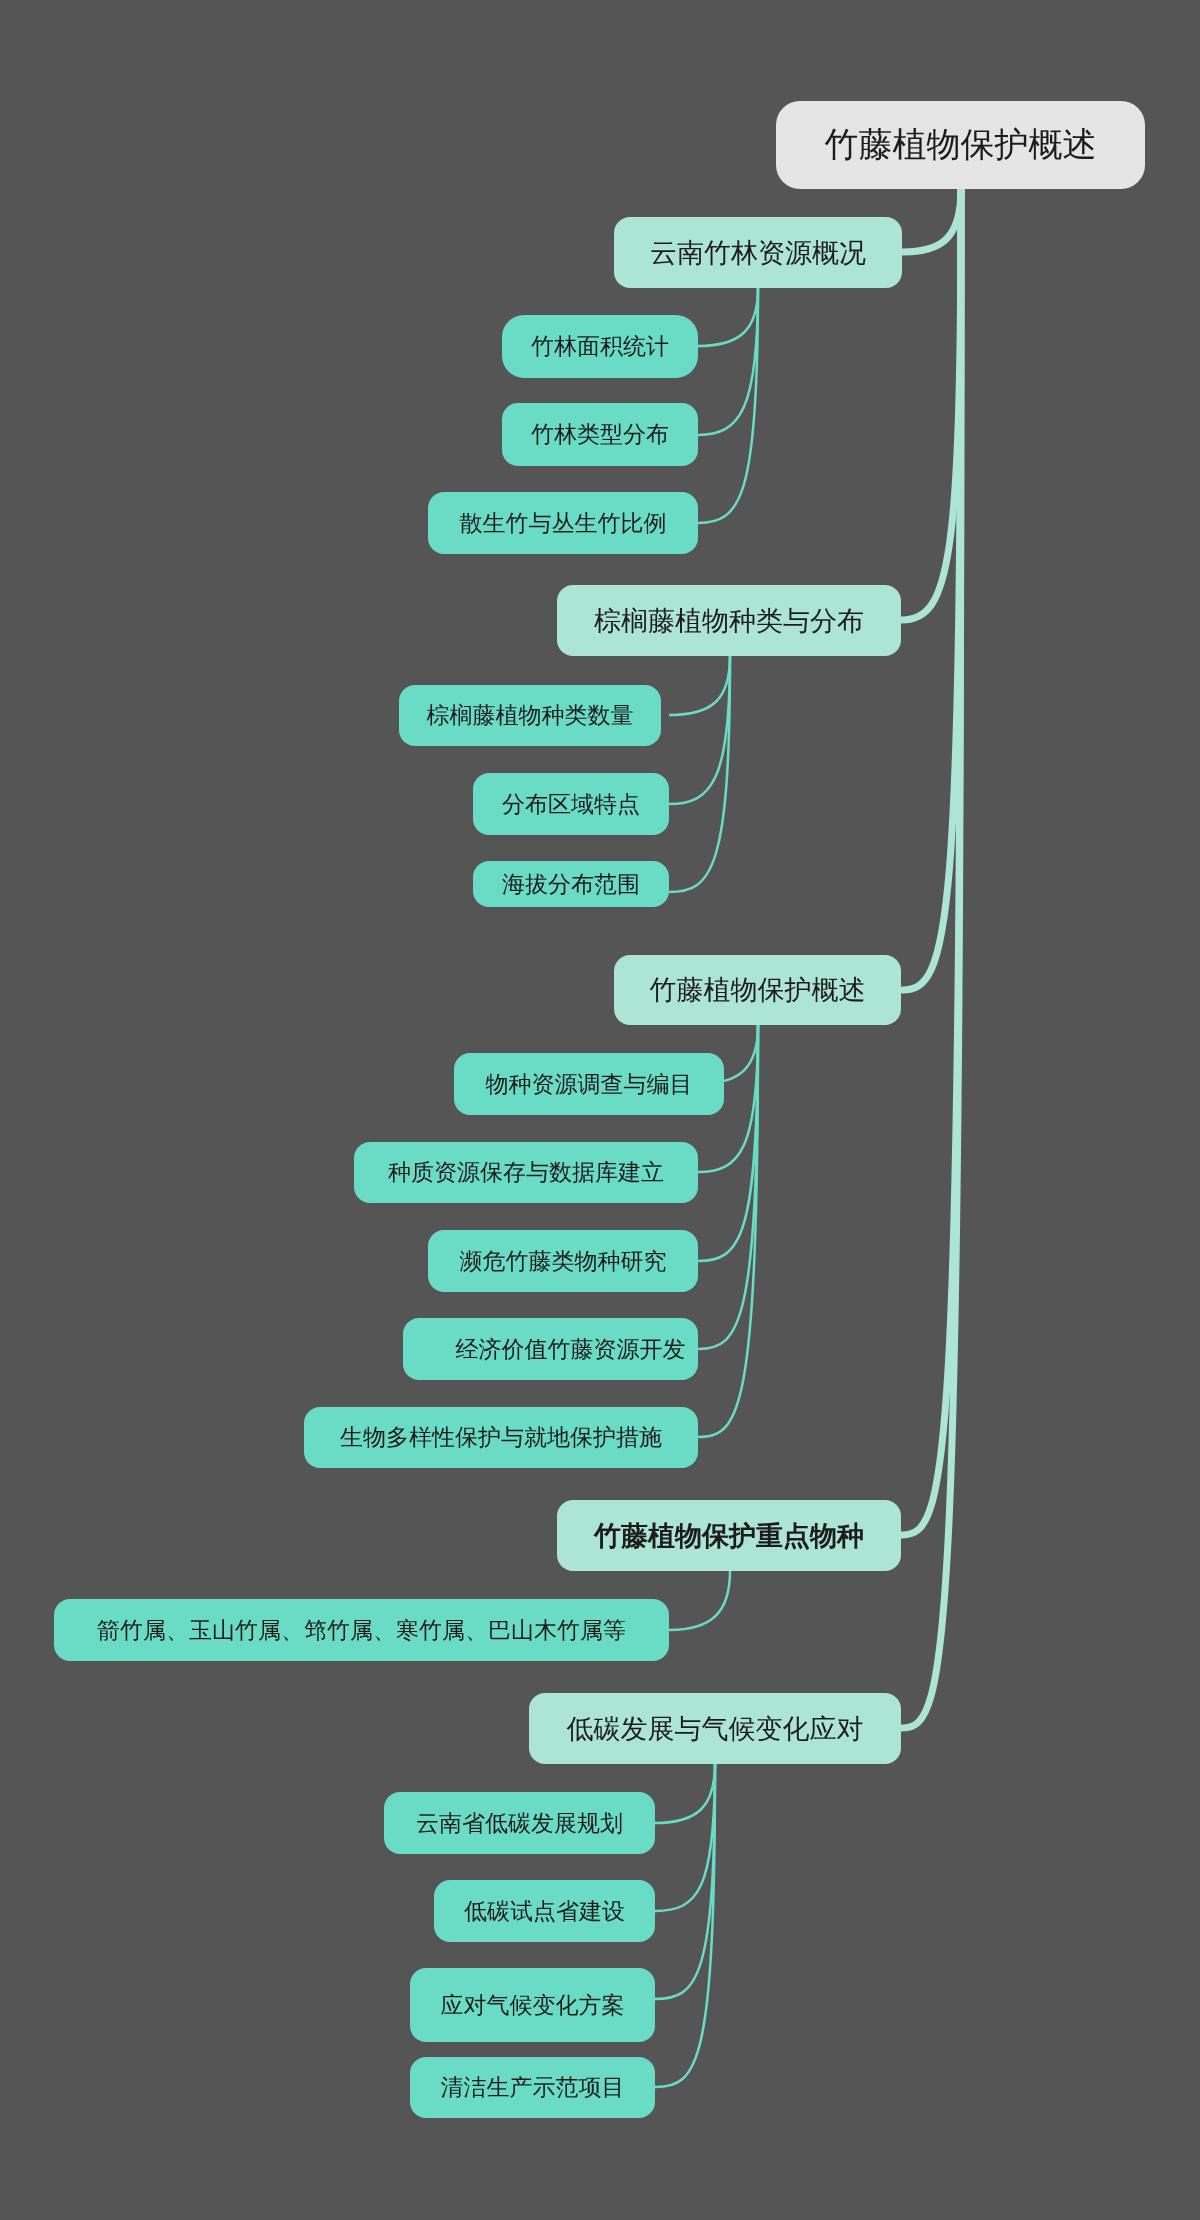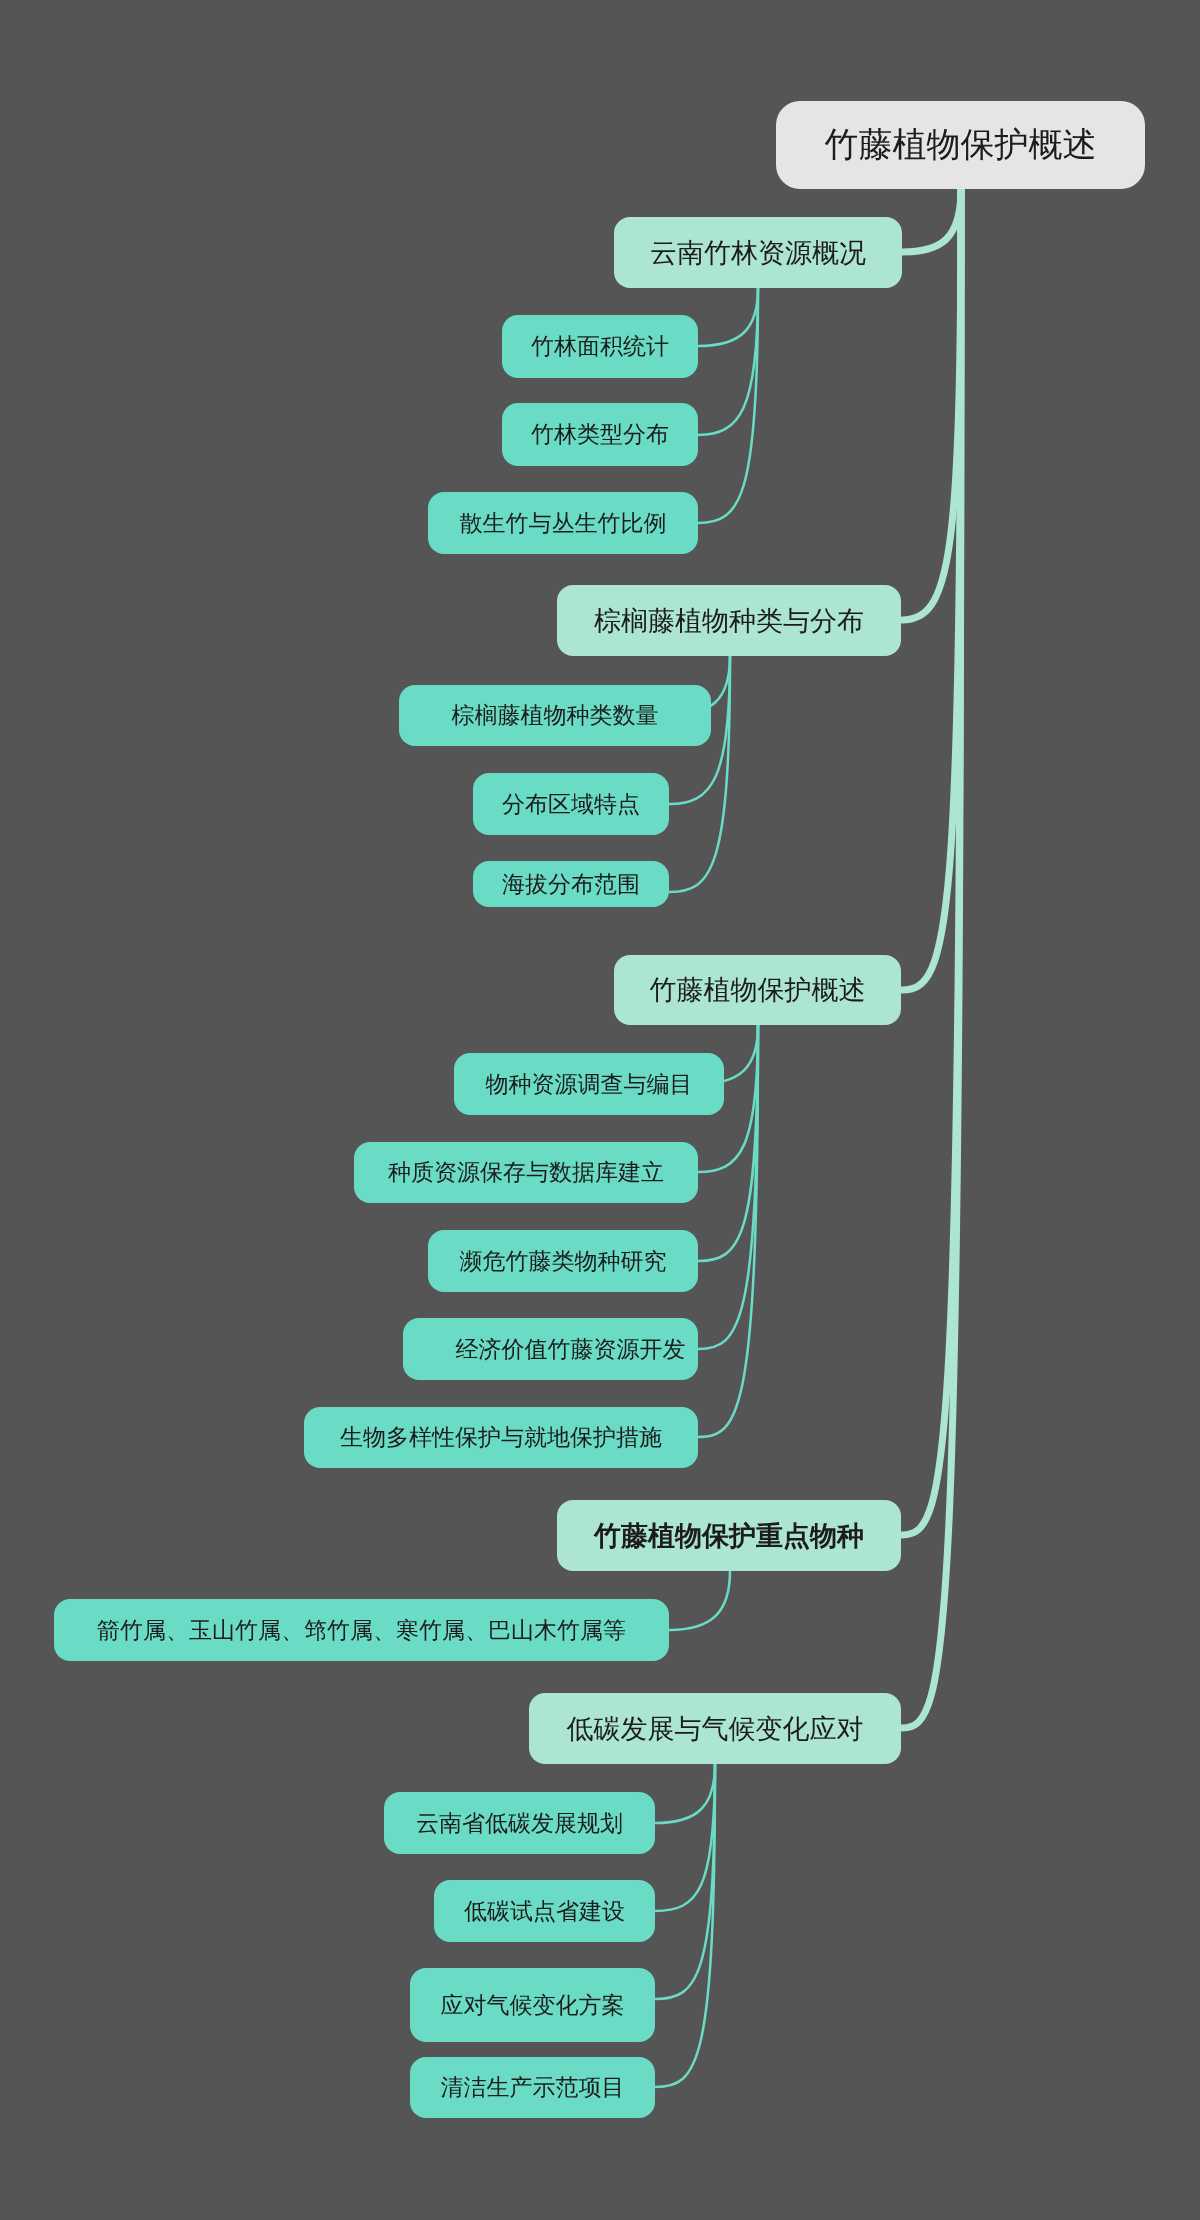--- a/index.html
+++ b/index.html
@@ -70,34 +70,34 @@
   </g>
 </svg>
 
 <div class="node root" style="left:776px;top:101px;width:369px;height:88px;">
   <span>竹藤植物保护概述</span>
 </div>
 
 <div class="node branch" style="left:614px;top:217px;width:288px;height:71px;">
   <span>云南竹林资源概况</span>
 </div>
-<div class="node leaf" style="left:502px;top:315px;width:196px;height:63px;">
+<div class="node leaf" style="left:502px;top:315px;width:196px;height:63px;border-radius:22px;">
   <span>竹林面积统计</span>
 </div>
 <div class="node leaf" style="left:502px;top:403px;width:196px;height:63px;">
   <span>竹林类型分布</span>
 </div>
 <div class="node leaf" style="left:428px;top:492px;width:270px;height:62px;">
   <span>散生竹与丛生竹比例</span>
 </div>
 
 <div class="node branch" style="left:557px;top:585px;width:344px;height:71px;">
   <span>棕榈藤植物种类与分布</span>
 </div>
-<div class="node leaf" style="left:399px;top:685px;width:312px;height:61px;">
+<div class="node leaf" style="left:399px;top:685px;width:262px;height:61px;">
   <span>棕榈藤植物种类数量</span>
 </div>
 <div class="node leaf" style="left:473px;top:773px;width:196px;height:62px;">
   <span>分布区域特点</span>
 </div>
 <div class="node leaf" style="left:473px;top:861px;width:196px;height:46px;">
   <span>海拔分布范围</span>
 </div>
 
 <div class="node branch" style="left:614px;top:955px;width:287px;height:70px;">

